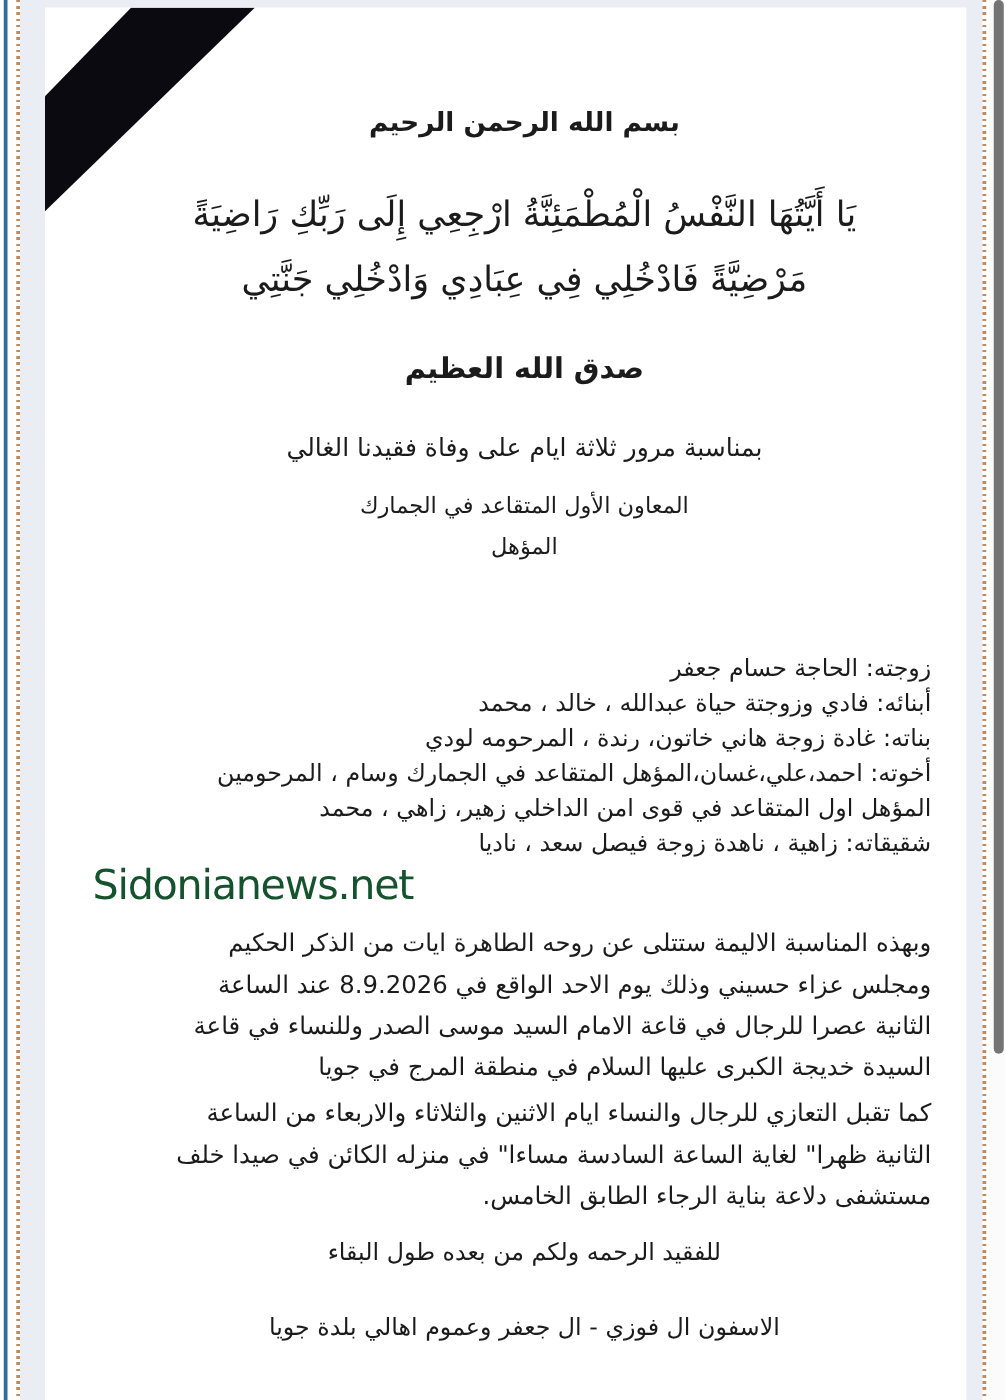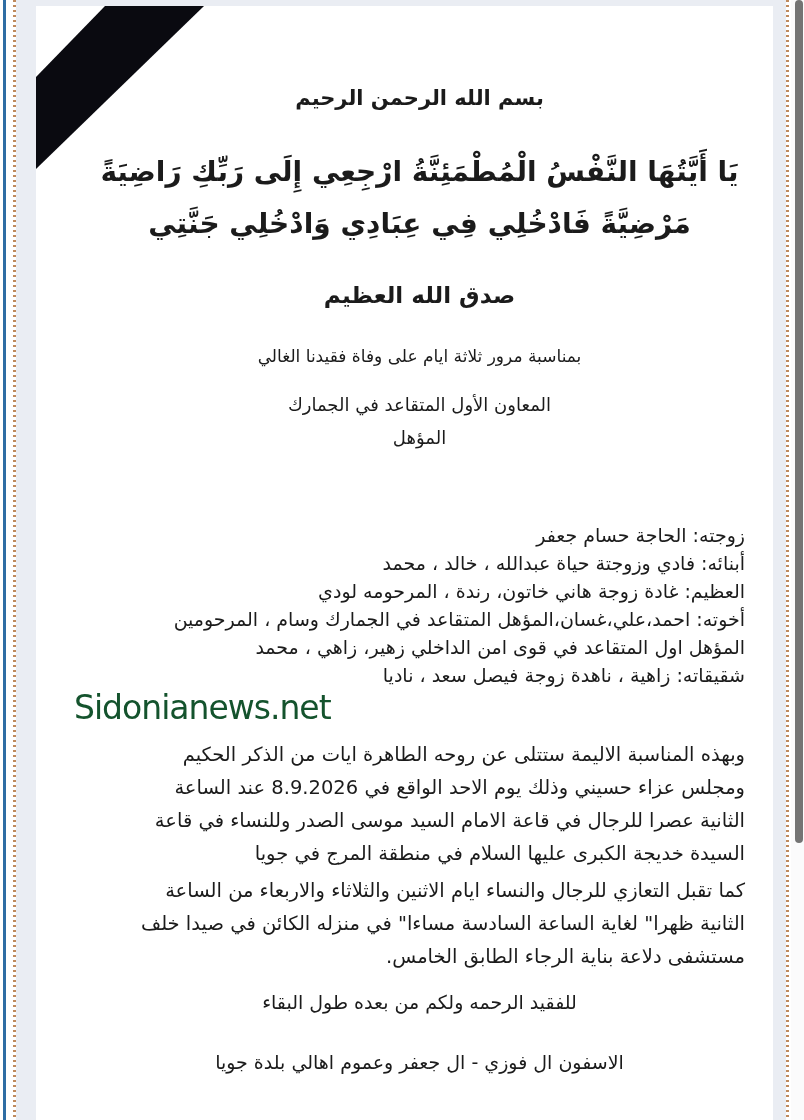--- a/index.html
+++ b/index.html
@@ -23,23 +23,23 @@
   
   .doc{position:absolute;left:36px;top:6px;width:737px;height:1114px;background:#ffffff;}
   .ribbon{
     position:absolute;left:0;top:0;width:172px;height:168px;background:#0a0a10;
     clip-path:polygon(69px 0px,168px 0px,0px 163px,0px 71px);
   }
   .t{position:absolute;left:0;right:0;direction:rtl;}
   .center{text-align:center;padding-left:40px;padding-right:10px;}
   .rightblock{left:60px;right:28px;text-align:right;}
   .bismillah{top:80px;font-size:21px;font-weight:bold;}
-  .verse{top:140px;font-size:28px;font-weight:bold;line-height:52px;}
+  .verse{top:140px;font-size:28px;font-weight:normal;line-height:52px;}
   .sadaqa{top:276px;font-size:23px;font-weight:bold;}
-  .occasion{top:340px;font-size:17px;}
+  .occasion{top:340px;font-size:20px;}
   .rank{top:388px;font-size:18px;}
   .marhoom{top:421px;font-size:18px;}
   .name{top:466px;font-size:27px;font-weight:bold;}
   .family{top:515px;font-size:19px;line-height:28px;}
   .memorial{top:732px;font-size:19.5px;line-height:33px;}
   .condolences{top:868px;font-size:19.5px;line-height:33px;}
   .closing{top:985px;font-size:19px;}
   .signature{top:1045px;font-size:19px;}
   .watermark{
     position:absolute;left:38px;top:682px;
@@ -67,21 +67,21 @@
   <div class="t center occasion">بمناسبة مرور ثلاثة ايام على وفاة فقيدنا الغالي</div>
 
   <div class="t center rank">المعاون الأول المتقاعد في الجمارك</div>
 
   <div class="t center marhoom">المؤهل</div>
 
 
   <div class="t rightblock family">
     <div>زوجته: الحاجة حسام جعفر</div>
     <div>أبنائه: فادي وزوجتة حياة عبدالله ، خالد ، محمد</div>
-    <div>العظيم: غادة زوجة هاني خاتون، رندة ، المرحومه لودي</div>
+    <div>بناته: غادة زوجة هاني خاتون، رندة ، المرحومه لودي</div>
     <div>أخوته: احمد،علي،غسان،المؤهل المتقاعد في الجمارك وسام ، المرحومين</div>
     <div>المؤهل اول المتقاعد في قوى امن الداخلي زهير، زاهي ، محمد</div>
     <div>شقيقاته: زاهية ، ناهدة زوجة فيصل سعد ، ناديا</div>
   </div>
 
   <div class="t rightblock memorial">
     <div>وبهذه المناسبة الاليمة ستتلى عن روحه الطاهرة ايات من الذكر الحكيم</div>
     <div>ومجلس عزاء حسيني وذلك يوم الاحد الواقع في 8.9.2026 عند الساعة</div>
     <div>الثانية عصرا للرجال في قاعة الامام السيد موسى الصدر وللنساء في قاعة</div>
     <div>السيدة خديجة الكبرى عليها السلام في منطقة المرج في جويا</div>

